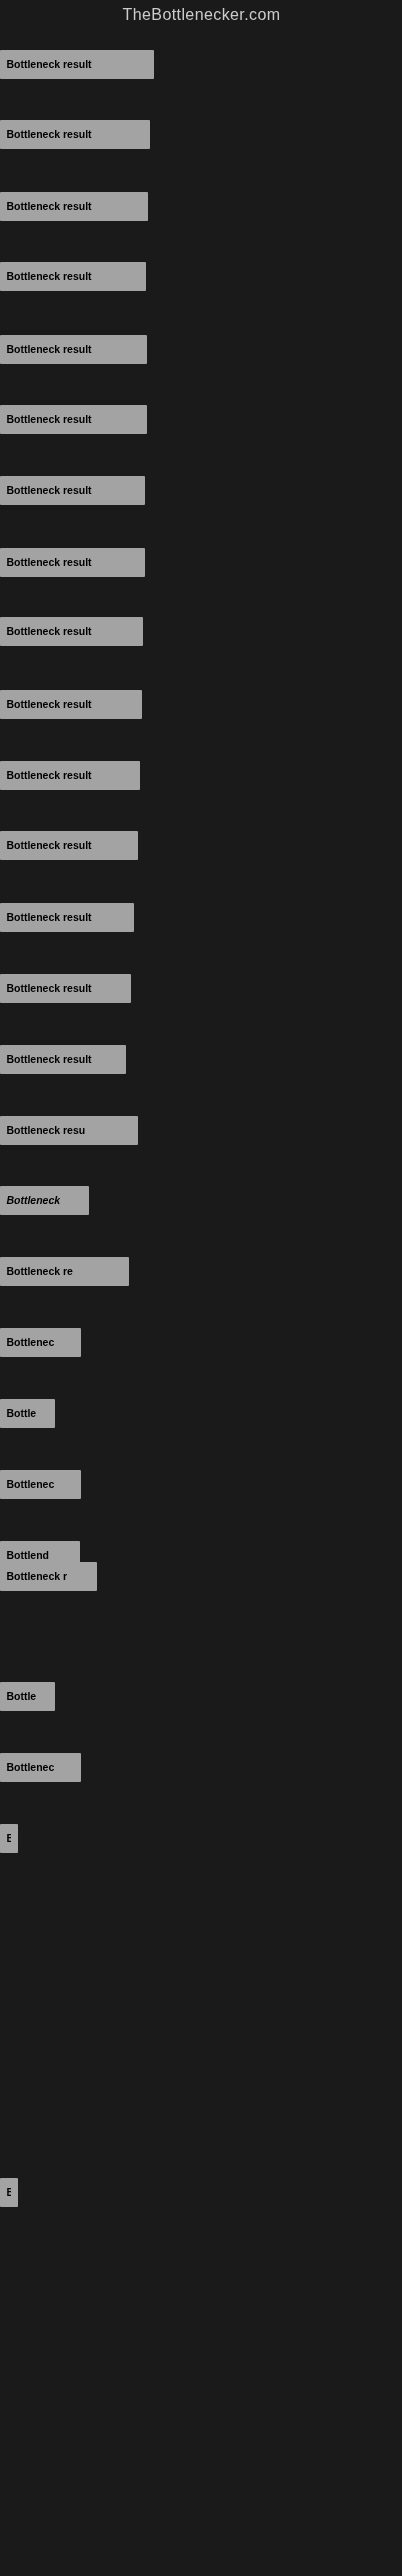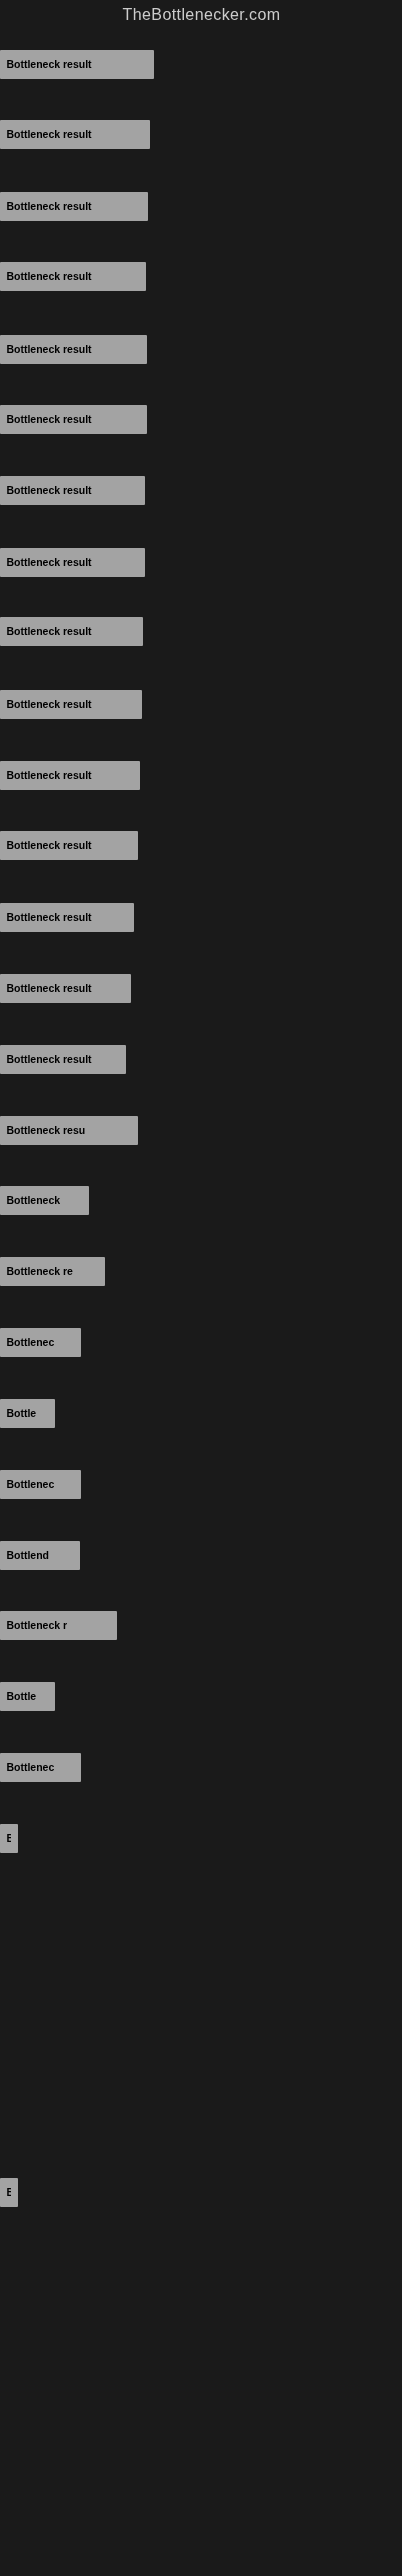--- a/index.html
+++ b/index.html
@@ -90,39 +90,39 @@
     </div>
     <div class="bottleneck-item" style="top: 946px; width: 131px;">
       <span>Bottleneck result</span>
     </div>
     <div class="bottleneck-item" style="top: 1017px; width: 126px;">
       <span>Bottleneck result</span>
     </div>
     <div class="bottleneck-item" style="top: 1088px; width: 138px;">
       <span>Bottleneck resu</span>
     </div>
-    <div class="bottleneck-item" style="top: 1158px; width: 89px;">
+    <div class="bottleneck-item" style="top: 1158px; width: 89px; font-style: italic;">
       <span>Bottleneck</span>
     </div>
-    <div class="bottleneck-item" style="top: 1229px; width: 105px; text-align: right;">
+    <div class="bottleneck-item" style="top: 1229px; width: 129px; text-align: right;">
       <span>Bottleneck re</span>
     </div>
     <div class="bottleneck-item" style="top: 1300px; width: 81px;">
       <span>Bottlenec</span>
     </div>
     <div class="bottleneck-item" style="top: 1371px; width: 55px;">
       <span>Bottle</span>
     </div>
     <div class="bottleneck-item" style="top: 1442px; width: 81px;">
       <span>Bottlenec</span>
     </div>
     <div class="bottleneck-item" style="top: 1513px; width: 80px;">
       <span>Bottlend</span>
     </div>
-    <div class="bottleneck-item" style="top: 1583px; width: 117px;">
+    <div class="bottleneck-item" style="top: 1534px; width: 97px;">
       <span>Bottleneck r</span>
     </div>
     <div class="bottleneck-item" style="top: 1654px; width: 55px;">
       <span>Bottle</span>
     </div>
     <div class="bottleneck-item" style="top: 1725px; width: 81px;">
       <span>Bottlenec</span>
     </div>
     <div class="bottleneck-item" style="top: 1796px; width: 17.7px;">
       <span>B</span>

